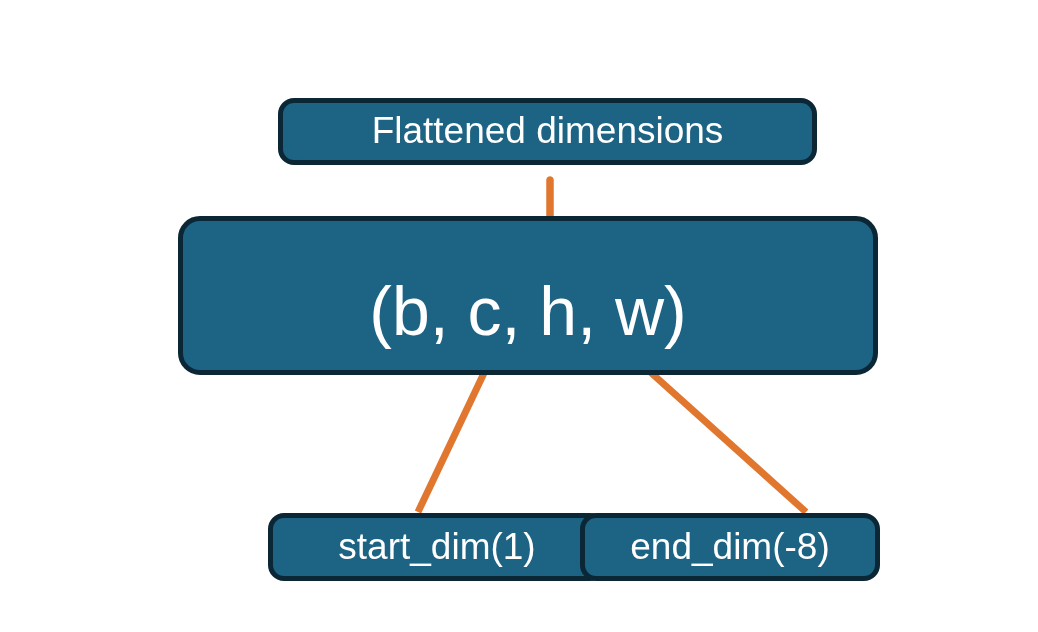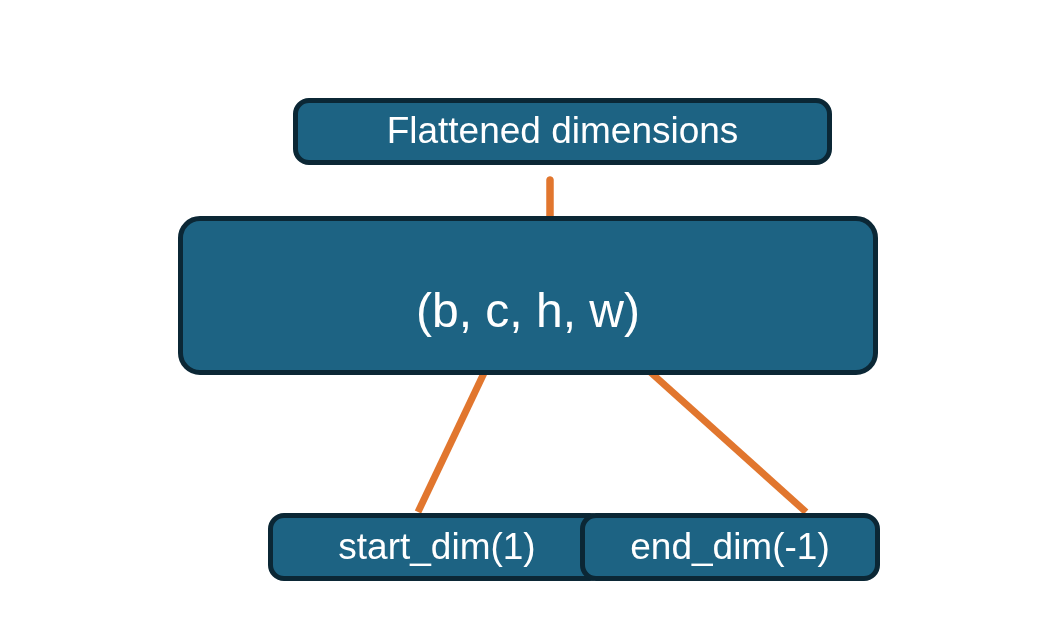--- a/index.html
+++ b/index.html
@@ -36,33 +36,33 @@
     display: flex;
     align-items: center;
     justify-content: center;
     color: #ffffff;
     text-align: center;
     line-height: 1.05;
     white-space: nowrap;
     user-select: none;
   }
   #node-flattened {
-    left: 293px;
+    left: 278px;
     top: 98px;
     width: 539px;
     height: 67px;
     font-size: 37px;
     z-index: 3;
   }
   #node-shape {
     left: 178px;
     top: 216px;
     width: 700px;
     height: 159px;
-    font-size: 48px;
+    font-size: 68px;
     border-radius: 22px;
     z-index: 1;
   }
   #node-shape .node-label {
     position: relative;
     top: 16px;
   }
   #node-start {
     left: 268px;
     top: 513px;
@@ -122,16 +122,16 @@
 
   <div class="node" id="node-shape" style="background: rgb(29, 99, 131); border-color: rgb(11, 39, 53); color: rgb(255, 255, 255);">
     <span class="node-label">(b, c, h, w)</span>
   </div>
 
   <div class="node" id="node-start" style="background: rgb(29, 99, 131); border-color: rgb(11, 39, 53); color: rgb(255, 255, 255);">
     <span class="node-label">start_dim(1)</span>
   </div>
 
   <div class="node" id="node-end" style="background: rgb(29, 99, 131); border-color: rgb(11, 39, 53); color: rgb(255, 255, 255);">
-    <span class="node-label">end_dim(-1)</span>
+    <span class="node-label">end_dim(-8)</span>
   </div>
 
 </div>
 
 </body></html>

